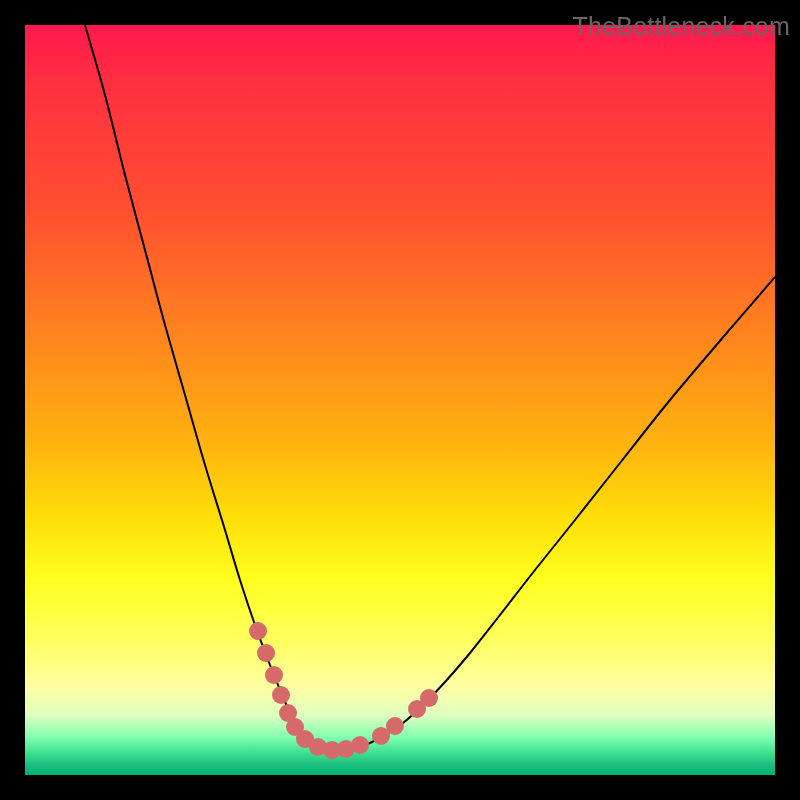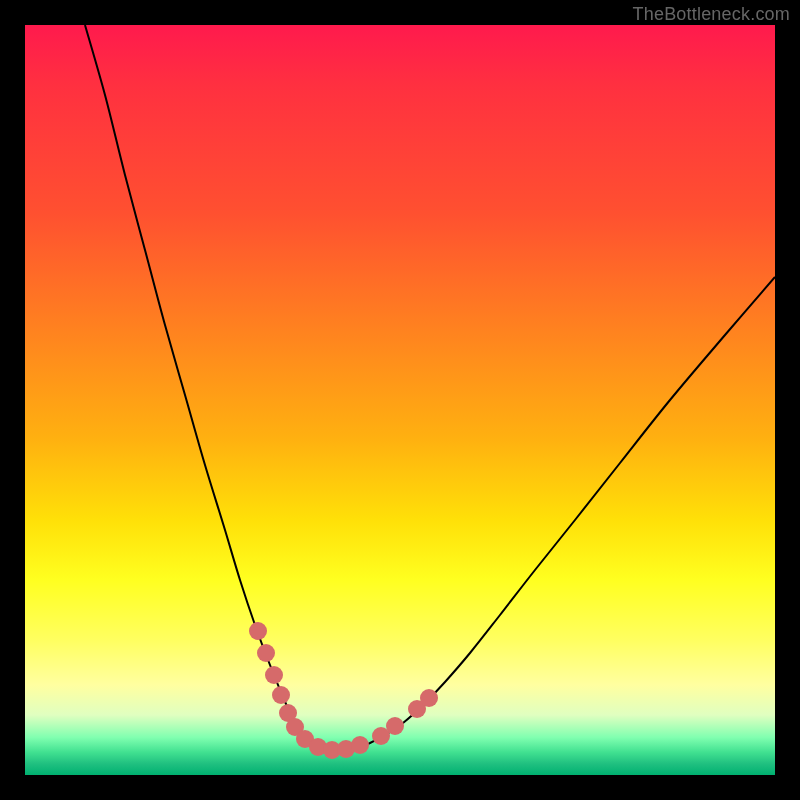--- a/index.html
+++ b/index.html
@@ -29,24 +29,24 @@
       #ffffa0 88%,
       #e0ffc0 92%,
       #80ffb0 95%,
       #40e090 97%,
       #20c080 98.5%,
       #00b070 100%
     );
   }
   .watermark {
     position: absolute;
-    top: 4px;
+    top: 12px;
     right: 10px;
     color: #666;
-    font-size: 18px;
+    font-size: 25px;
     font-weight: 500;
     letter-spacing: 0.2px;
     z-index: 10;
   }
   svg.curve {
     position: absolute;
     left: 0;
     top: 0;
     width: 750px;
     height: 750px;

